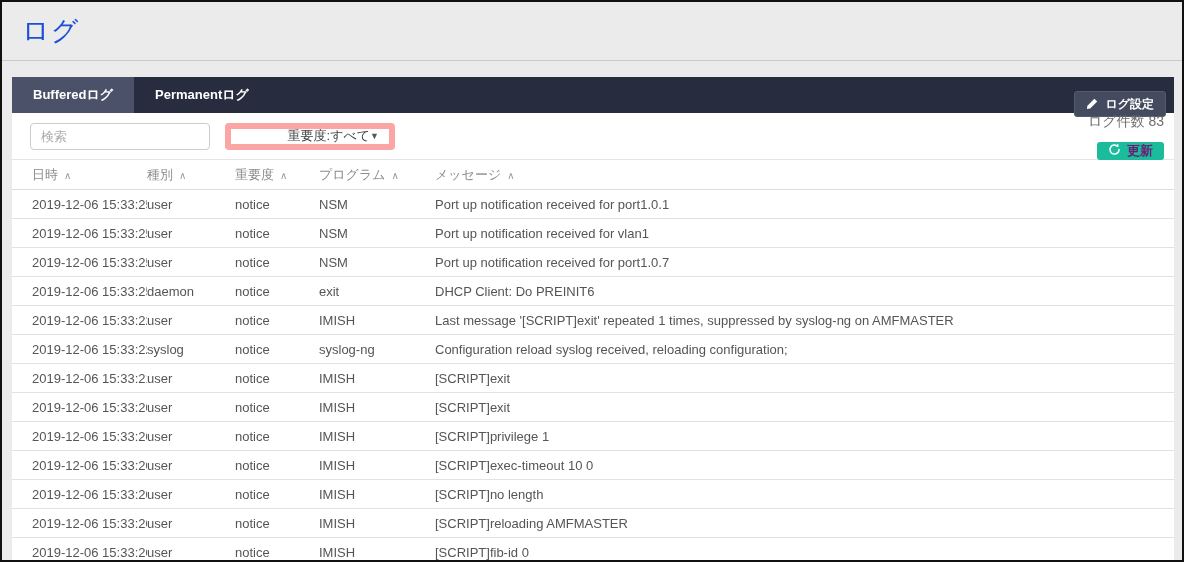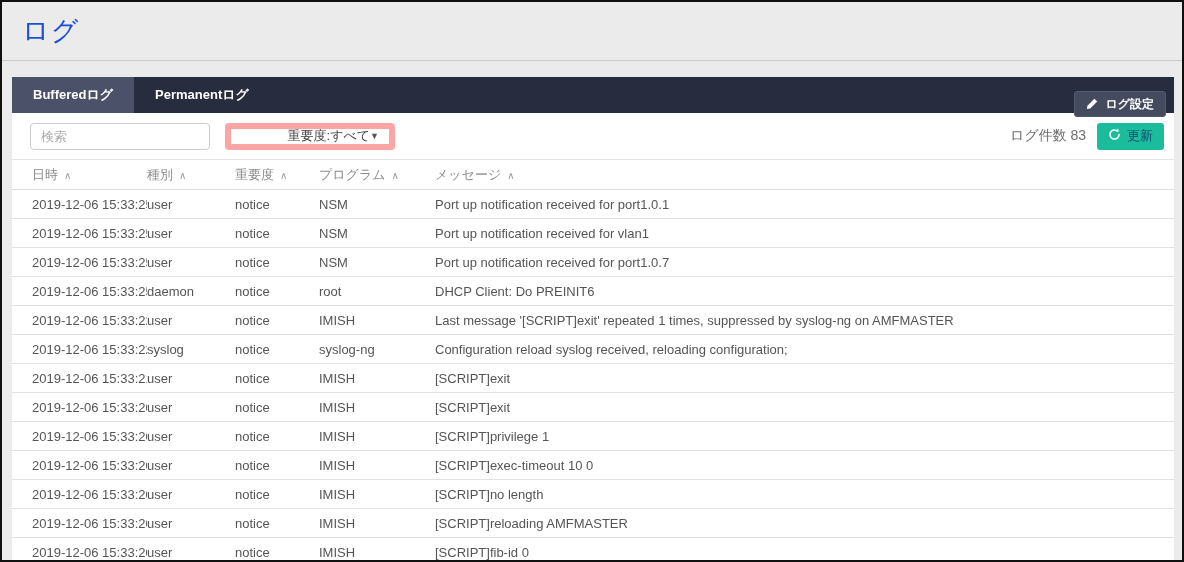--- a/index.html
+++ b/index.html
@@ -76,28 +76,28 @@
     border:6px solid #fca5a5; border-radius:4px;
     display:flex; align-items:center; justify-content:flex-end;
     padding:0 10px;
     font-size:13px; color:#444;
     cursor:pointer;
     background:#fff;
   }
   .select-box .caret { font-size:9px; color:#555; }
   .filter-right {
     position:absolute; right:10px; top:0; height:100%;
-    display:flex; align-items:center; gap:11px;
+    display:flex; align-items:flex-end; gap:11px;flex-direction:column;
   }
   .log-count { font-size:14px; color:#6e6e6e; }
   .refresh-btn {
     height:27px;
     background:#1abc9c;
     border:none; border-radius:3px;
-    color:#0c4a6e; font-size:13px; font-weight:400;
+    color:#701a75; font-size:13px; font-weight:700;
     font-family:inherit;
     display:flex; align-items:center; gap:6px;
     padding:0 11px;
     cursor:pointer;
   }
   
   table { width:100%; border-collapse:collapse; table-layout:fixed; }
   thead th {
     height:30px;
     border-top:1px solid #e5e5e5;
@@ -193,21 +193,21 @@
             <td class="c0">2019-12-06 15:33:25</td>
             <td class="c1">user</td>
             <td class="c2">notice</td>
             <td class="c3">NSM</td>
             <td class="c4">Port up notification received for port1.0.7</td>
           </tr>
           <tr>
             <td class="c0">2019-12-06 15:33:25</td>
             <td class="c1">daemon</td>
             <td class="c2">notice</td>
-            <td class="c3">root</td>
+            <td class="c3">exit</td>
             <td class="c4">DHCP Client: Do PREINIT6</td>
           </tr>
           <tr>
             <td class="c0">2019-12-06 15:33:22</td>
             <td class="c1">user</td>
             <td class="c2">notice</td>
             <td class="c3">IMISH</td>
             <td class="c4">Last message '[SCRIPT]exit' repeated 1 times, suppressed by syslog-ng on AMFMASTER</td>
           </tr>
           <tr>

